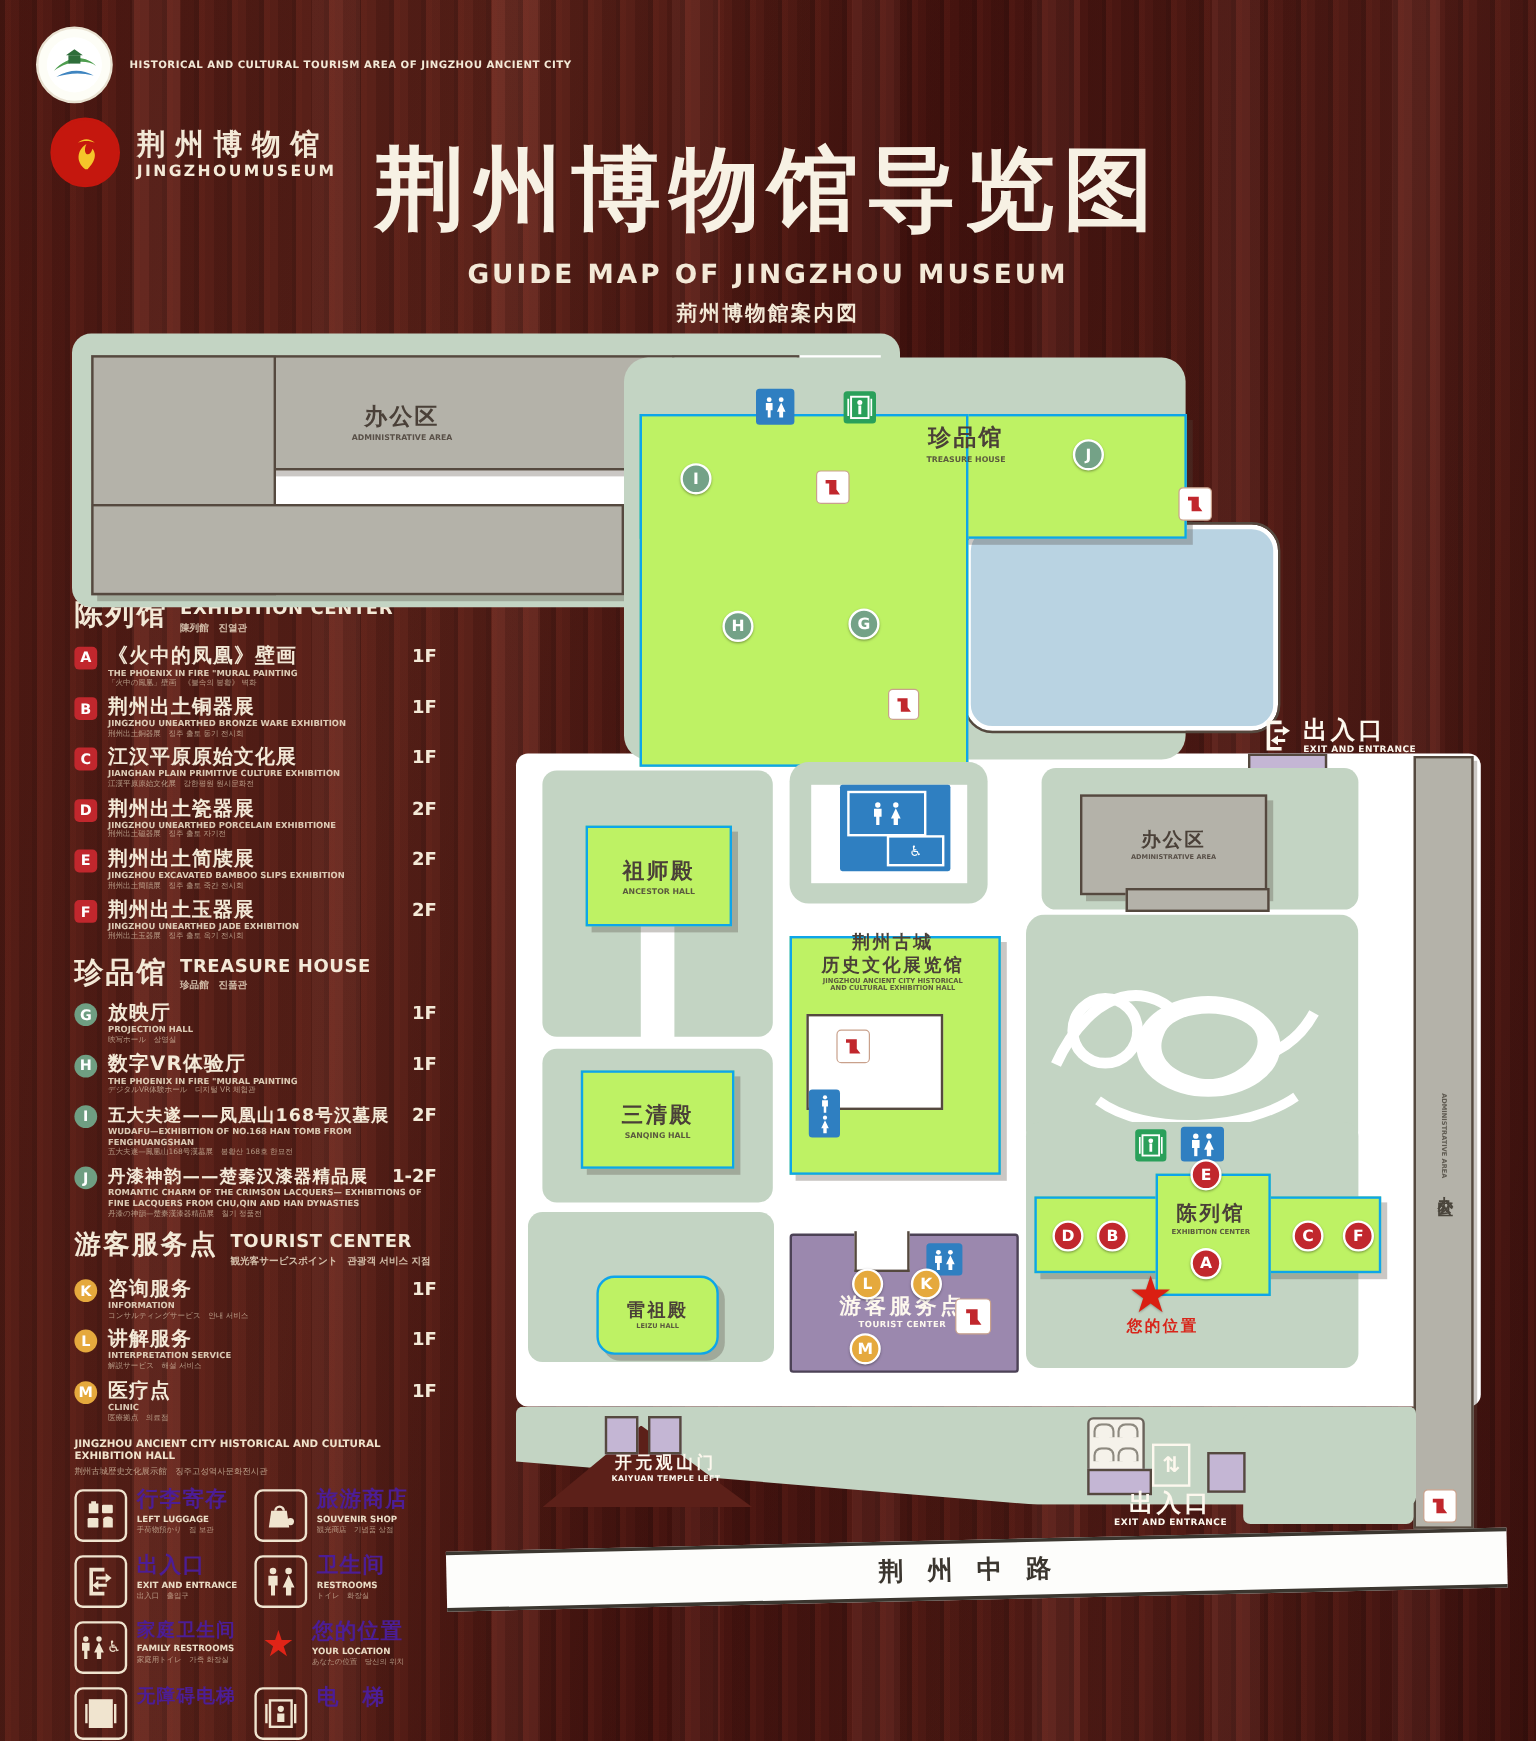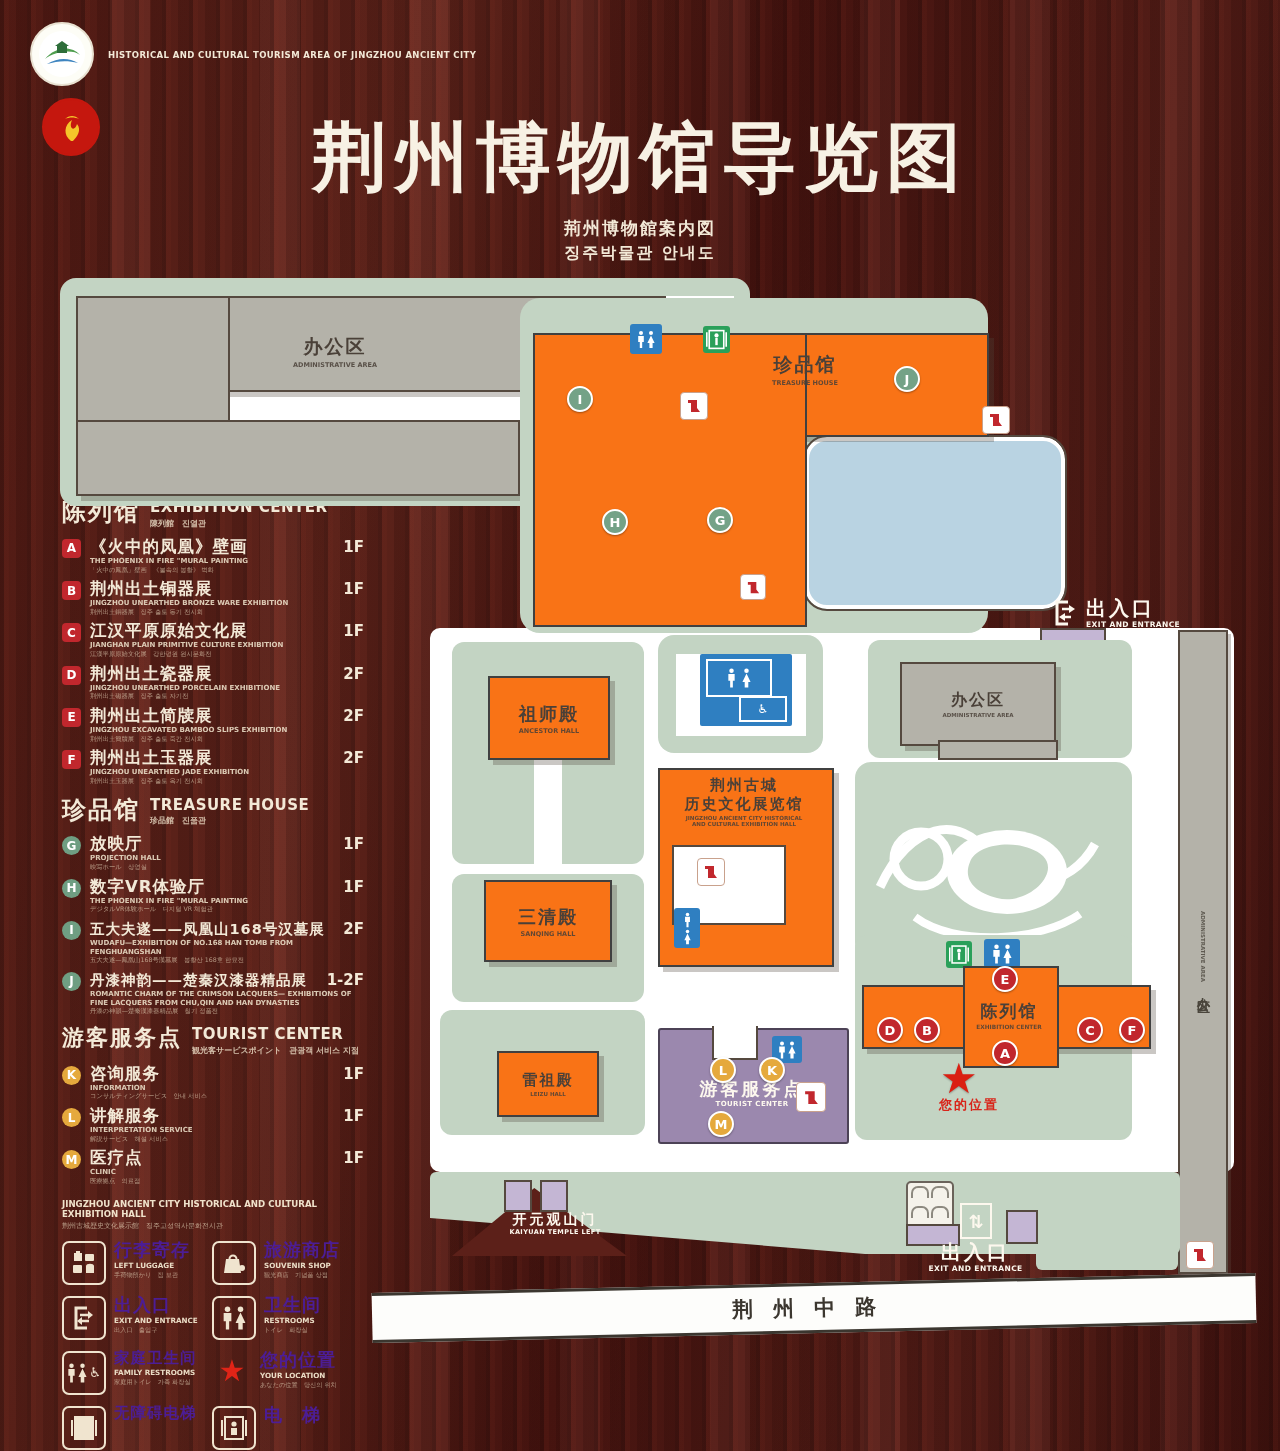--- a/index.html
+++ b/index.html
@@ -53,21 +53,21 @@
   .pic-box.noborder{border:none;}
   .pic-zh{font-size:18px;font-weight:900;letter-spacing:1px;color:#4c1d95;line-height:1;}
   .pic-zh.small{font-size:15.5px;}
   .pic-en{font-size:7.2px;font-weight:900;color:#eadcc5;margin-top:2px;}
   .pic-sub{font-size:6.2px;color:#e0cfb4;opacity:.65;margin-top:1px;}
   .star-glyph{font-size:30px;color:#e02417;line-height:1;}
   .pic-box svg{fill:#f0e4cf;}
   
   .base{background:#ffffff;border-radius:10px;}
   .g{background:#c3d4c3;border-radius:12px;}
-  .pinkb{background:#f97316;border:2px solid #404040;box-shadow:5px 5px 0 rgba(80,70,60,.30);}
+  .pinkb{background:#bef264;border:2px solid #0ea5e9;box-shadow:5px 5px 0 rgba(80,70,60,.30);margin-top:12px;}
   .pinkb.noshadow{box-shadow:none;}
   .grayb{background:#b4b2a9;border:2px solid #55493f;box-shadow:5px 5px 0 rgba(80,70,60,.30);}
   .purpleb{background:#9b88ae;border:2px solid #4c4256;}
   .lpurple{background:#c4b6d4;border:2px solid #55493f;}
   .pond{background:#b9d3e2;border:4px solid #fff;outline:2px solid #55493f;border-radius:22px;}
   .hall{display:flex;flex-direction:column;align-items:center;justify-content:center;}
   .h-zh{font-size:18px;font-weight:900;letter-spacing:2px;color:#4a4038;}
   .h-en{font-size:6.5px;font-weight:bold;color:#4a4038;opacity:.85;margin-top:1px;}
   .blab{text-align:center;color:#4a453c;}
   .blab .h-zh{font-size:19px;}
@@ -111,25 +111,30 @@
       <div class="logo-en">HISTORICAL AND CULTURAL TOURISM AREA OF JINGZHOU ANCIENT CITY</div>
     </div>
   </div>
   <div class="logo-row" style="margin-top:12px;margin-left:12px;">
     <div class="logo-circle red" style="width:54px;height:54px;">
       <svg width="40" height="40" viewBox="0 0 40 40">
         <path d="M20 34 C12 28,13 18,21 13 C17 22,24 25,26 17 C31 23,26 30,22 34z" fill="#f5c52a"></path>
         <path d="M14 12 C18 8,24 8,28 12 C24 10,18 10,14 12z" fill="#f5c52a"></path>
       </svg>
     </div>
+    <div>
+      <div class="logo2-zh">荆州博物馆</div>
+      <div class="logo2-en">JINGZHOUMUSEUM</div>
+    </div>
   </div>
 </div>
 
 <div class="abs" style="left:250px;top:108px;width:780px;">
   <div class="main-title">荆州博物馆导览图</div>
+  <div class="sub-en" style="margin-top:8px;">GUIDE MAP OF JINGZHOU MUSEUM</div>
   <div class="sub-ja" style="margin-top:8px;">荊州博物館案内図</div>
   <div class="sub-ko" style="margin-top:3px;">징주박물관 안내도</div>
 </div>
 
 <div class="abs legend">
 
   <div class="sec-head">
     <div class="sec-zh">陈列馆</div>
     <div>
       <div class="sec-en">EXHIBITION CENTER</div>
@@ -523,21 +528,21 @@
   <div class="h-en">ANCESTOR HALL</div>
 </div>
 
 <div class="abs g" style="left:452px;top:874px;width:192px;height:128px;"></div>
 <div class="abs pinkb hall" style="left:484px;top:880px;width:124px;height:78px;">
   <div class="h-zh">三清殿</div>
   <div class="h-en">SANQING HALL</div>
 </div>
 
 <div class="abs g" style="left:440px;top:1010px;width:205px;height:125px;"></div>
-<div class="abs pinkb hall" style="left:497px;top:1051px;width:98px;height:62px;">
+<div class="abs pinkb hall" style="left:497px;top:1051px;width:98px;height:62px;border-radius:15px;">
   <div class="h-zh" style="font-size:15px;">雷祖殿</div>
   <div class="h-en" style="font-size:5.5px;">LEIZU HALL</div>
 </div>
 
 <div class="abs pinkb" style="left:658px;top:768px;width:172px;height:195px;"></div>
 <div class="abs" style="left:672px;top:845px;width:110px;height:76px;background:#fff;border:2px solid #55493f;"></div>
 <div class="abs blab" style="left:664px;top:776px;width:160px;">
   <div class="h-zh" style="font-size:15px;">荆州古城</div>
   <div class="h-zh" style="font-size:15px;">历史文化展览馆</div>
   <div class="h-en" style="font-size:5.6px;">JINGZHOU ANCIENT CITY HISTORICAL</div>

